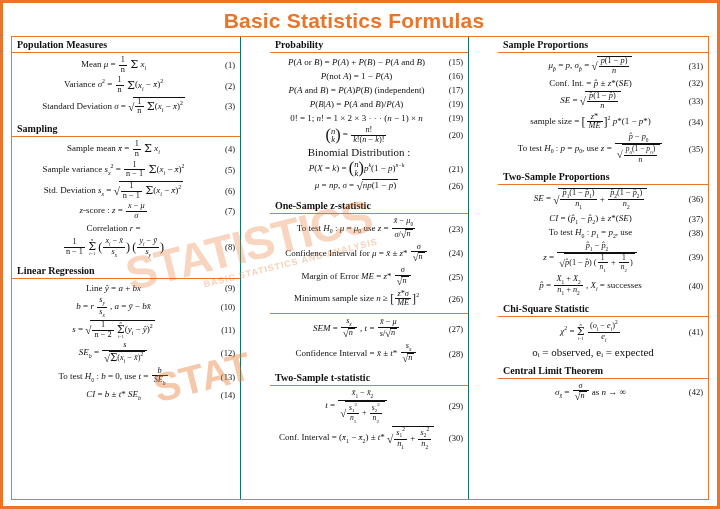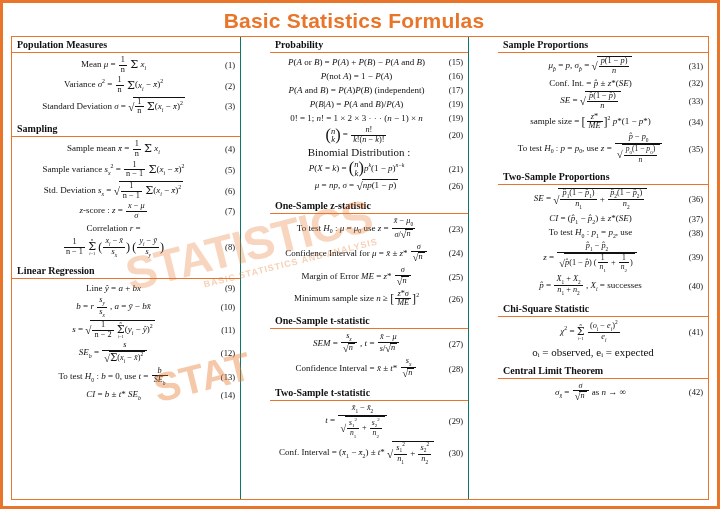--- a/index.html
+++ b/index.html
@@ -353,21 +353,20 @@
             <div class="n">(25)</div>
           </div>
           <div class="row">
             <div class="f">Minimum sample size <i>n</i> ≥ <span class="par big">[</span><span class="frac"><span class="num"><i>z</i>*<i>σ</i></span><span class="den"><i>ME</i></span></span><span class="par big">]</span><sup>2</sup></div>
             <div class="n">(26)</div>
           </div>
         </div>
       </div>
 
       <div class="sect">
-        <div class="sect-hd">One-Sample t-statistic</div>
         <div class="hr"></div>
         <div class="rows">
           <div class="row">
             <div class="f"><i>SEM</i> = <span class="frac"><span class="num"><i>s<sub>x</sub></i></span><span class="den"><span class="sqrt"><span class="rad">√</span><span class="bod"><i>n</i></span></span></span></span> , <i>t</i> = <span class="frac"><span class="num"><i>x̄</i> − <i>μ</i></span><span class="den"><i>s</i>/<span class="sqrt"><span class="rad">√</span><span class="bod"><i>n</i></span></span></span></span></div>
             <div class="n">(27)</div>
           </div>
           <div class="row">
             <div class="f">Confidence Interval = <i>x̄</i> ± <i>t</i>* <span class="frac"><span class="num"><i>s<sub>x</sub></i></span><span class="den"><span class="sqrt"><span class="rad">√</span><span class="bod"><i>n</i></span></span></span></span></div>
             <div class="n">(28)</div>
           </div>

